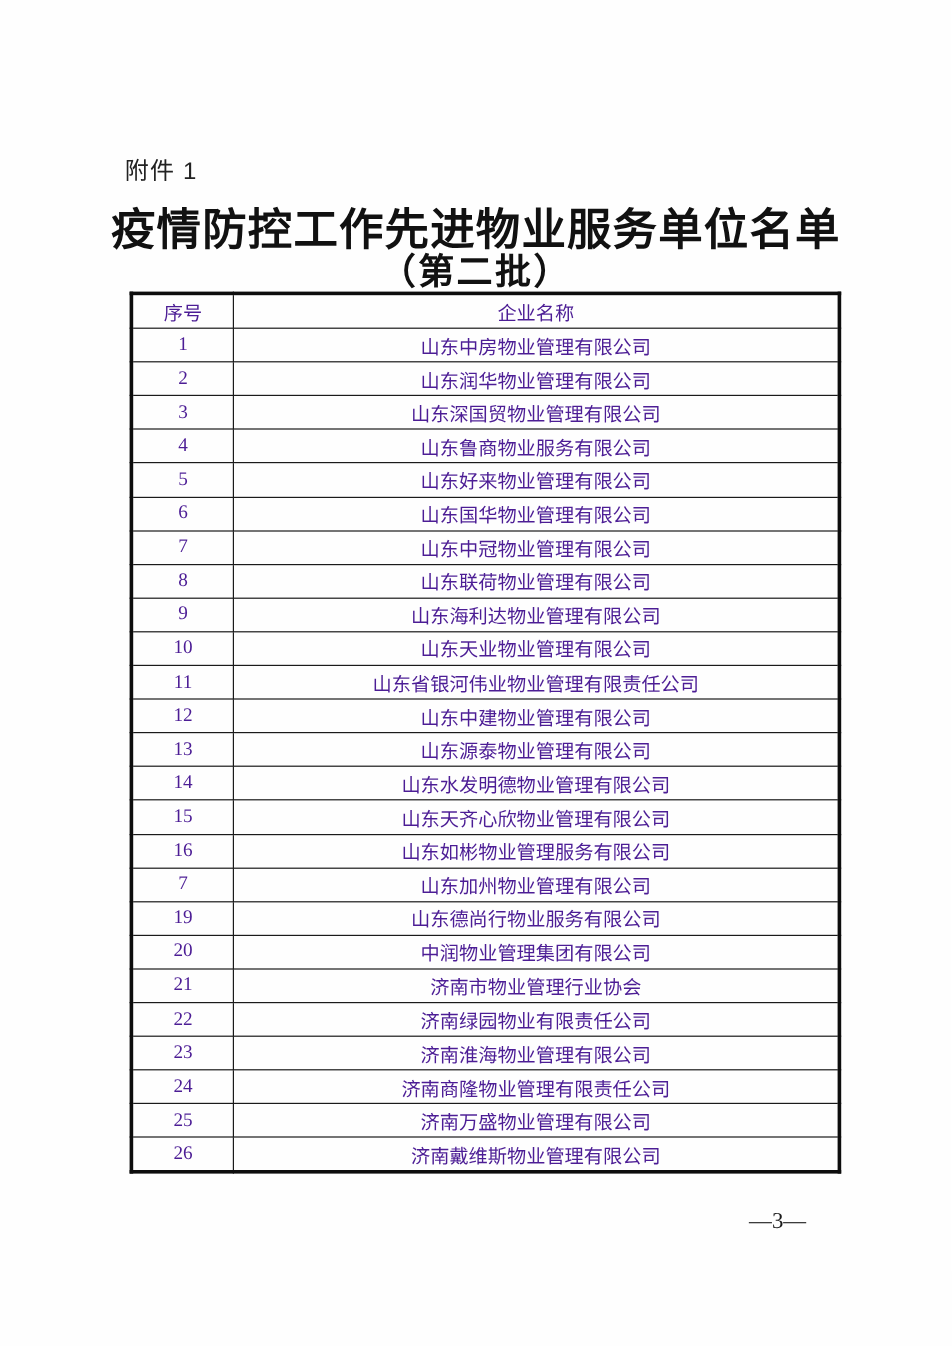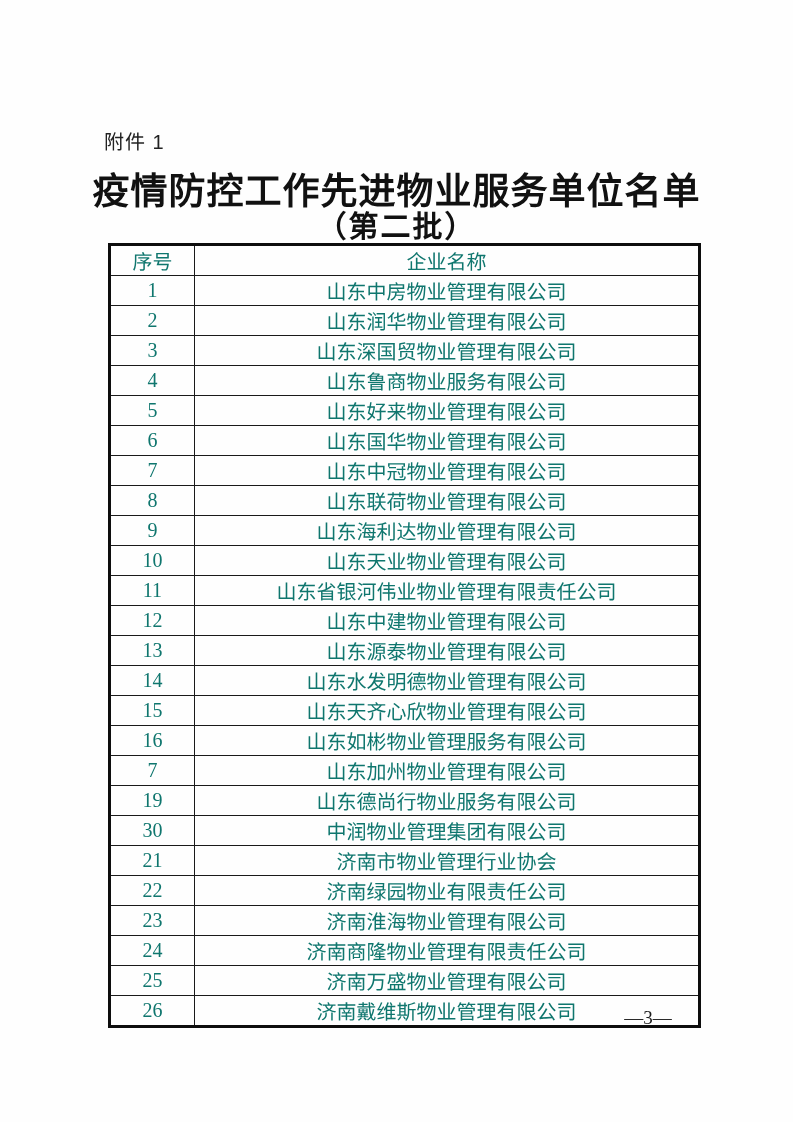--- a/index.html
+++ b/index.html
@@ -60,23 +60,23 @@
     table-layout: fixed;
     border: 3px solid #0d0d0d;
   }
   .company-table th,
   .company-table td {
     border: 1px solid #1a1a1a;
     height: 27.1px;
     padding: 0;
     text-align: center;
     vertical-align: middle;
-    font-size: 20px;
+    font-size: 16px;
     font-weight: normal;
-    color: #0f766e;
+    color: #4c1d95;
     white-space: nowrap;
     overflow: hidden;
   }
   .company-table col.col-index-w { width: 85px; }
   .company-table col.col-name-w  { width: 505px; }
   .page-number {
     position: absolute;
     top: 1007px;
     left: 608px;
     width: 80px;
@@ -175,21 +175,21 @@
         </tr>
         <tr>
           <td>7</td>
           <td>山东加州物业管理有限公司</td>
         </tr>
         <tr>
           <td>19</td>
           <td>山东德尚行物业服务有限公司</td>
         </tr>
         <tr>
-          <td>30</td>
+          <td>20</td>
           <td>中润物业管理集团有限公司</td>
         </tr>
         <tr>
           <td>21</td>
           <td>济南市物业管理行业协会</td>
         </tr>
         <tr>
           <td>22</td>
           <td>济南绿园物业有限责任公司</td>
         </tr>

